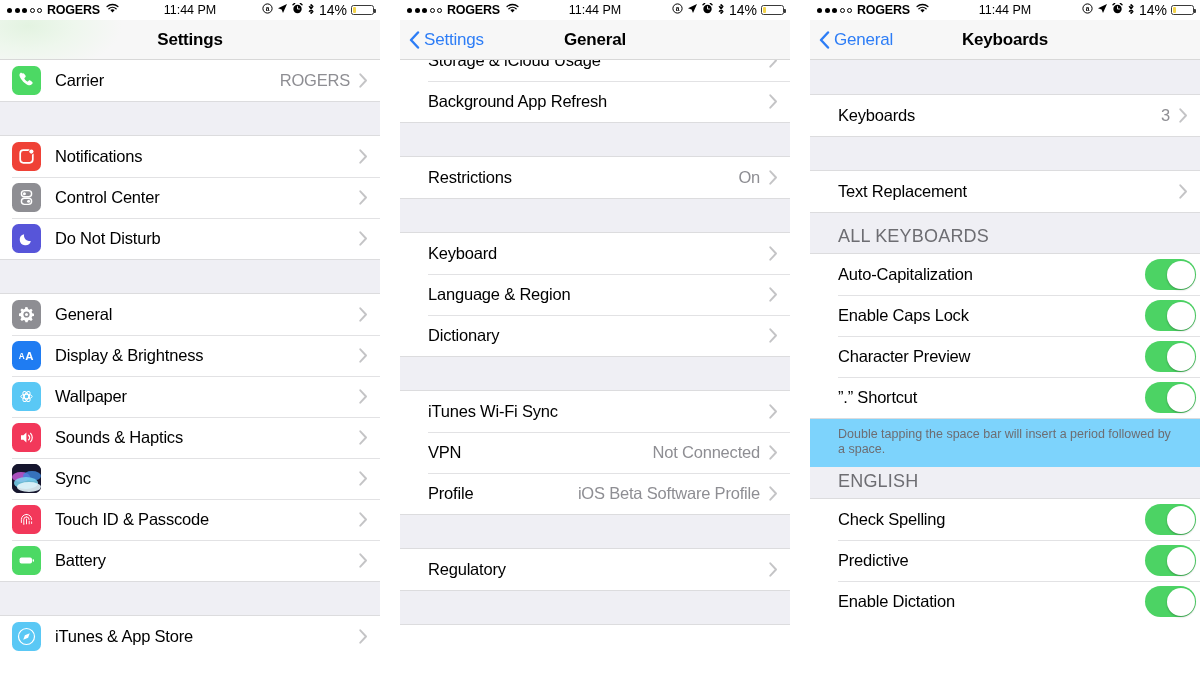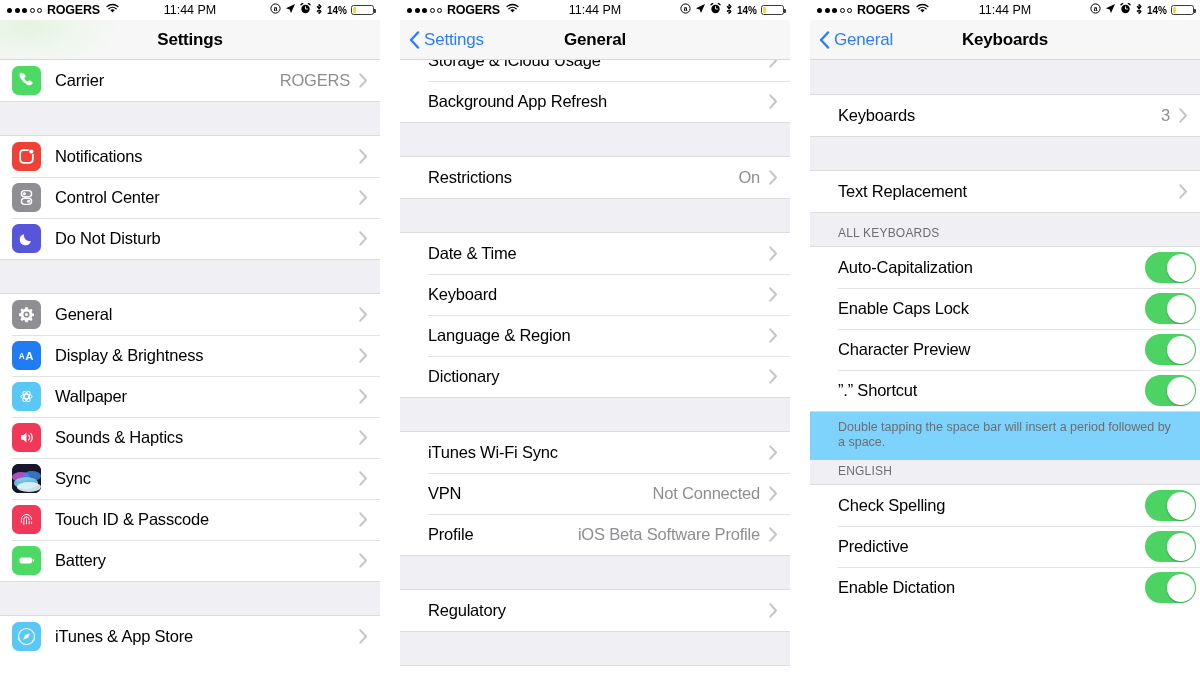--- a/index.html
+++ b/index.html
@@ -29,21 +29,21 @@
   .dots { display:flex; align-items:center; gap:2.5px; }
   .dot { width:5px; height:5px; border-radius:50%; background:#000; }
   .dot.hollow { background:transparent; border:1px solid #000; width:5px; height:5px; }
   .carrier-name { font-size:12.5px; font-weight:bold; letter-spacing:-0.2px; margin-left:2px;}
   .wifi-ic { margin-left:3px; display:inline-block; }
   .sb-center {
     position:absolute; left:0; right:0; text-align:center;
     font-size:12.5px; font-weight:normal; pointer-events:none;
   }
   .sb-right { margin-left:auto; display:flex; align-items:center; gap:4px; z-index:2;}
-  .batt-pct { font-size:10px; font-weight:bold; }
+  .batt-pct { font-size:14px; font-weight:normal; }
   .battery {
     width:23px; height:10.5px; border:1.2px solid #3a3a3a; border-radius:2.5px;
     position:relative; display:inline-block;
   }
   .battery:after{
     content:""; position:absolute; right:-3.2px; top:3px; width:2px; height:4px;
     background:#3a3a3a; border-radius:0 1px 1px 0;
   }
   .battery i { position:absolute; left:1px; top:1px; bottom:1px; width:14%; background:#f3d44a; border-radius:1px; display:block;}
 
@@ -87,21 +87,21 @@
     margin-right:14px; display:flex; align-items:center; justify-content:center;
     overflow:hidden;
   }
   .label { font-size:16.5px; color:#000; letter-spacing:-0.2px; }
   .value { margin-left:auto; font-size:16.5px; color:#8e8e93; letter-spacing:-0.2px; padding-right:9px; }
   .chev { flex:0 0 auto; margin-left:auto; display:inline-block; }
   .value + .chev { margin-left:0; }
   .chev svg { display:block; }
 
   .sect-hdr {
-    background:#efeff4; padding:0 4px 6px 28px; font-size:12px; color:#6d6d72;
+    background:#efeff4; padding:0 4px 6px 28px; font-size:18px; color:#6d6d72;
     letter-spacing:0.2px; border-bottom:0.5px solid #dcdcde;
   }
   .sect-hdr.pad-top { padding-top:13px; border-top:0.5px solid #dcdcde; }
   .footnote {
     background:#7dd3fc; color:#6d6d72; font-size:12.5px; line-height:15px;
     padding:8px 28px 10px 28px; border-top:0.5px solid #dcdcde;
   }
 
   
   .toggle {
@@ -478,28 +478,20 @@
         <span class="chev">
           <svg width="9" height="15" viewBox="0 0 9 15">
               <path d="M1.3 1.3 7 7.5l-5.7 6.2" stroke="#c4c4c6" stroke-width="1.9" fill="none" stroke-linecap="round" stroke-linejoin="round"></path>
             </svg>
         </span>
       </div>
 
       <div class="gapblock"></div>
 
       <div class="row noicon">
-        <span class="label">Date &amp; Time</span>
-        <span class="chev">
-          <svg width="9" height="15" viewBox="0 0 9 15">
-              <path d="M1.3 1.3 7 7.5l-5.7 6.2" stroke="#c4c4c6" stroke-width="1.9" fill="none" stroke-linecap="round" stroke-linejoin="round"></path>
-            </svg>
-        </span>
-      </div>
-      <div class="row noicon">
         <span class="label">Keyboard</span>
         <span class="chev">
           <svg width="9" height="15" viewBox="0 0 9 15">
               <path d="M1.3 1.3 7 7.5l-5.7 6.2" stroke="#c4c4c6" stroke-width="1.9" fill="none" stroke-linecap="round" stroke-linejoin="round"></path>
             </svg>
         </span>
       </div>
       <div class="row noicon">
         <span class="label">Language &amp; Region</span>
         <span class="chev">

